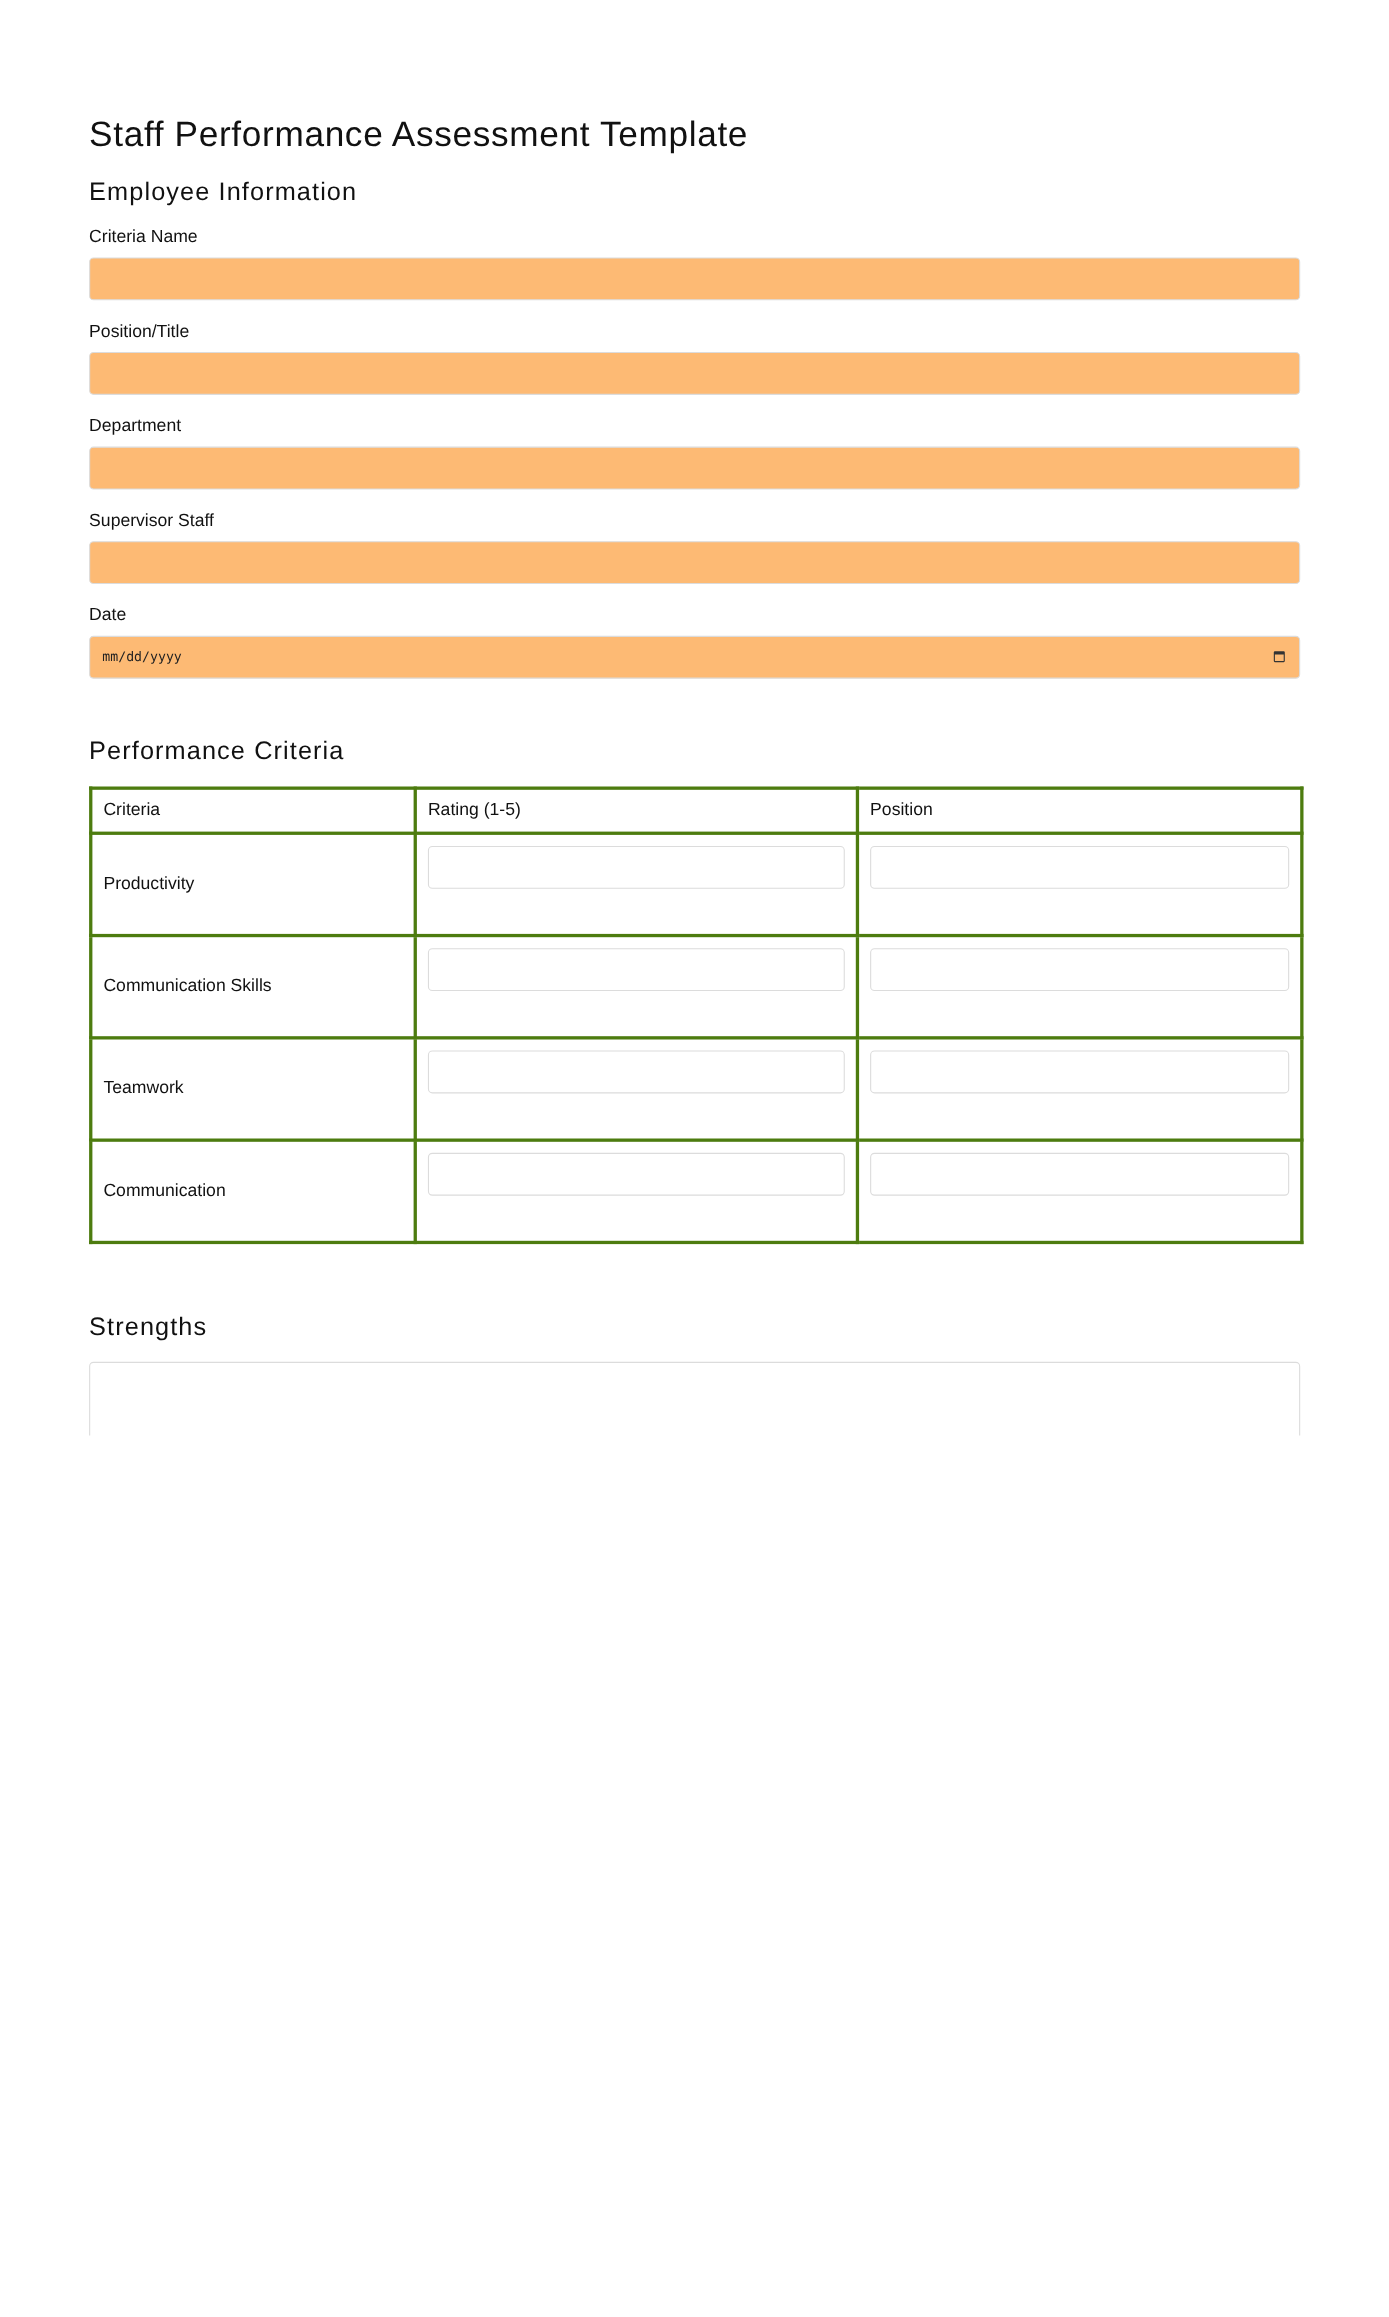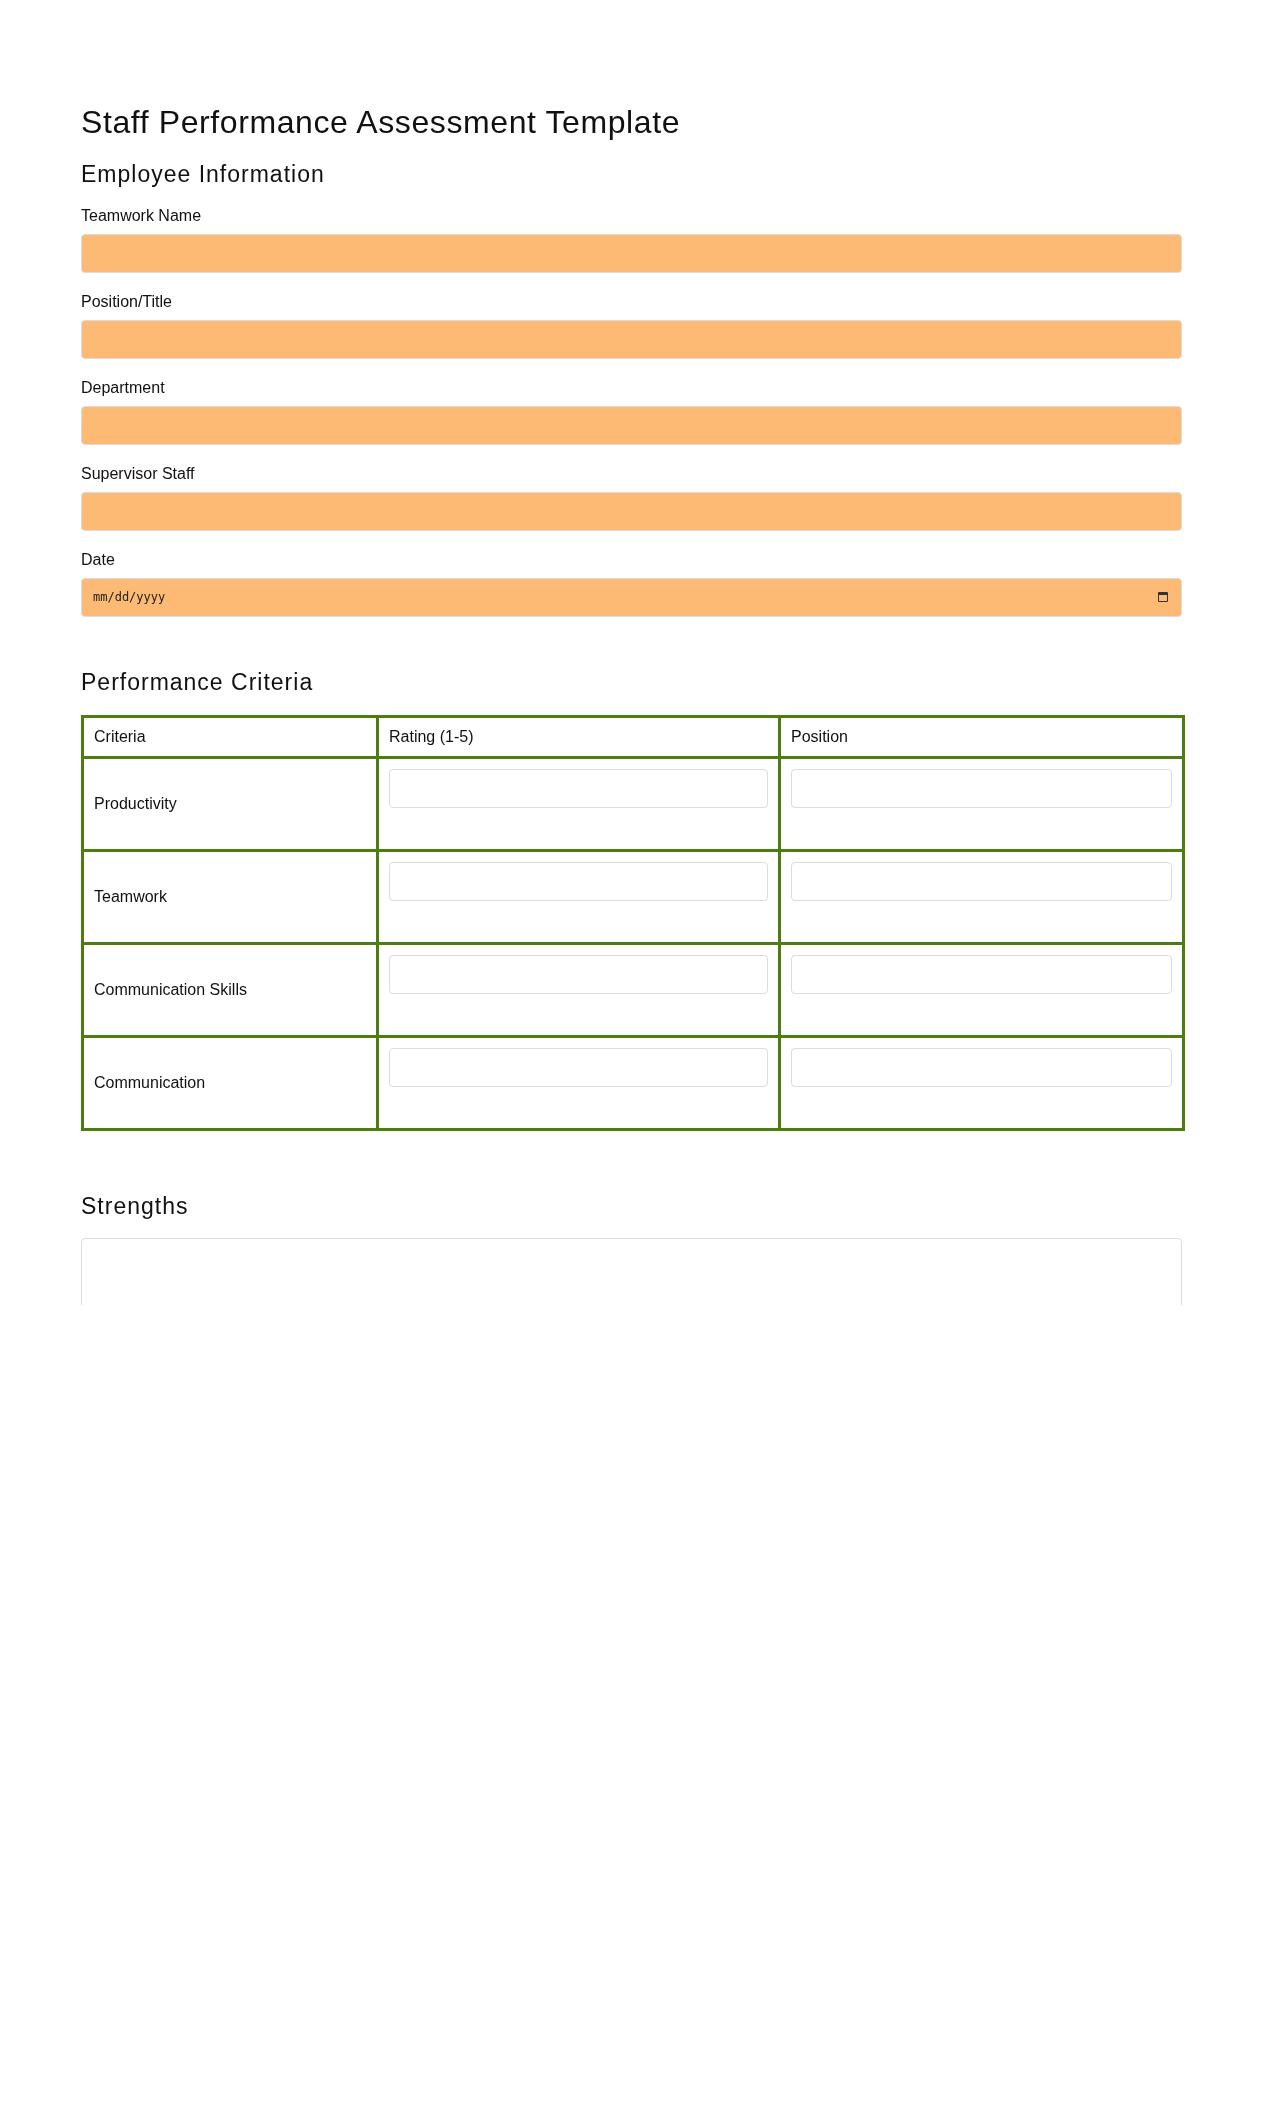--- a/index.html
+++ b/index.html
@@ -32,21 +32,21 @@
 </head>
 <body>
 
 <div class="clip">
 <div class="container">
 
   <h1>Staff Performance Assessment Template</h1>
 
   <h2 style="top:160px">Employee Information</h2>
 
-  <div class="label" style="top:206px">Teamwork Name</div>
+  <div class="label" style="top:206px">Criteria Name</div>
   <div class="input" style="top:234px"></div>
 
   <div class="label" style="top:292px">Position/Title</div>
   <div class="input" style="top:320px"></div>
 
   <div class="label" style="top:378px">Department</div>
   <div class="input" style="top:406px"></div>
 
   <div class="label" style="top:464px">Supervisor Staff</div>
   <div class="input" style="top:492px"></div>
@@ -76,30 +76,30 @@
       <tr>
         <td>Productivity</td>
         <td class="cell-input">
               <div class="cell-box"></div>
             </td>
         <td class="cell-input">
               <div class="cell-box"></div>
             </td>
       </tr>
       <tr>
-        <td>Teamwork</td>
+        <td>Communication Skills</td>
         <td class="cell-input">
               <div class="cell-box"></div>
             </td>
         <td class="cell-input">
               <div class="cell-box"></div>
             </td>
       </tr>
       <tr>
-        <td>Communication Skills</td>
+        <td>Teamwork</td>
         <td class="cell-input">
               <div class="cell-box"></div>
             </td>
         <td class="cell-input">
               <div class="cell-box"></div>
             </td>
       </tr>
       <tr>
         <td>Communication</td>
         <td class="cell-input">

